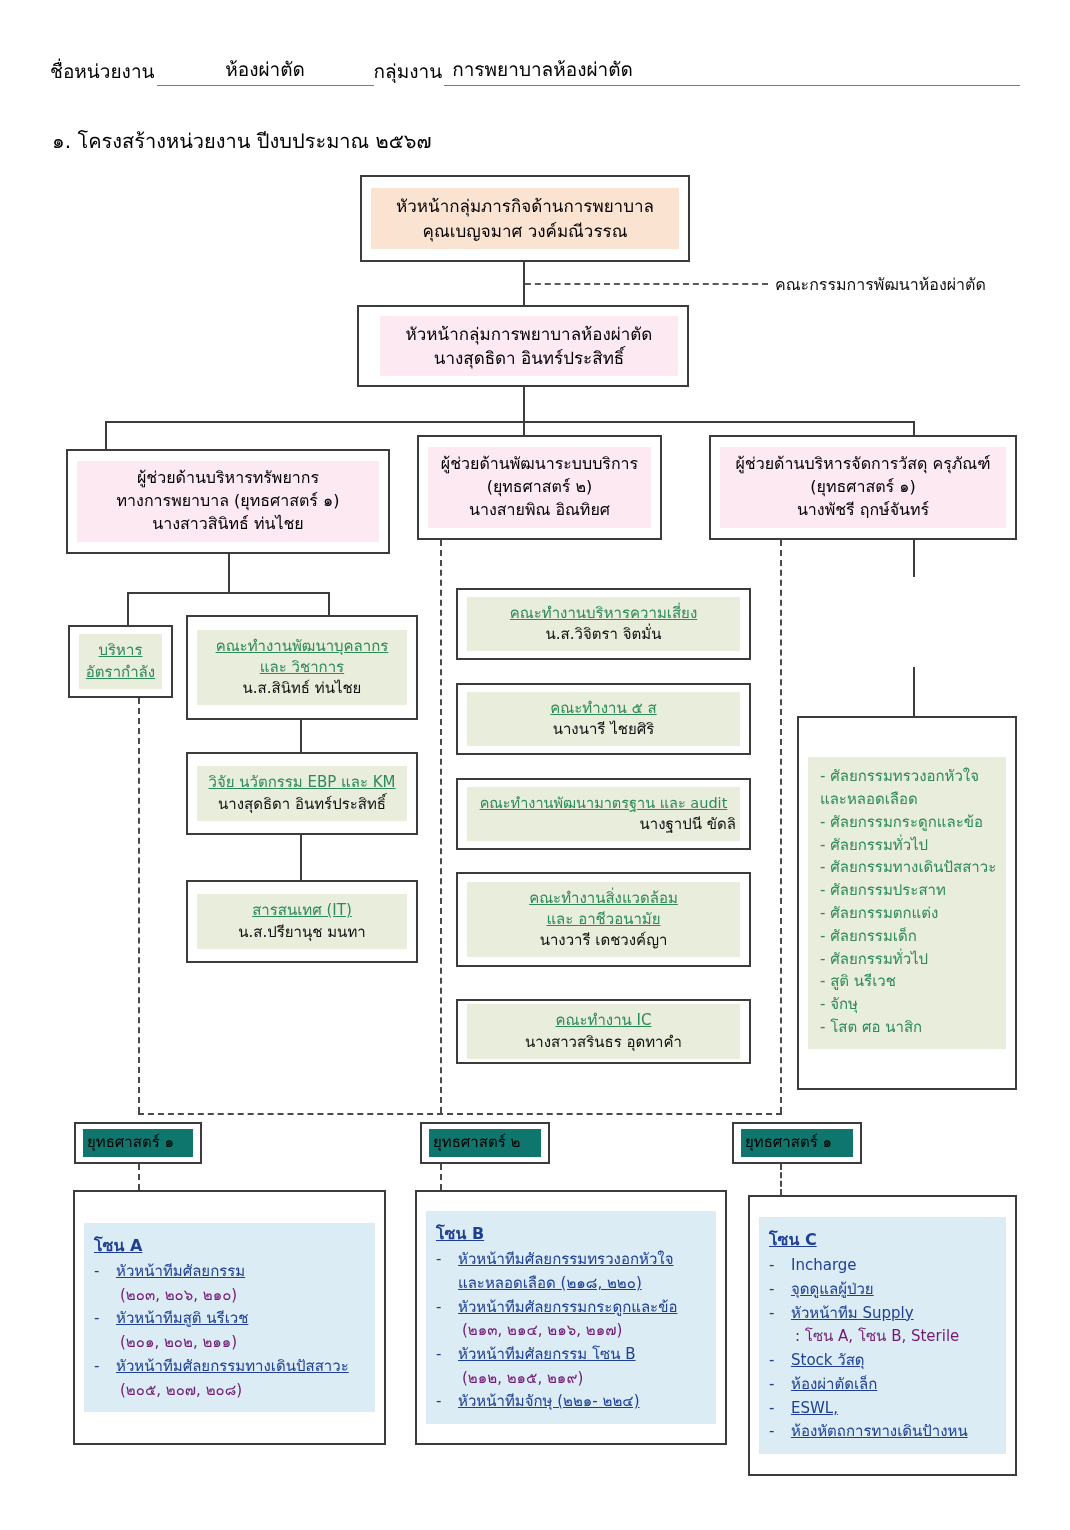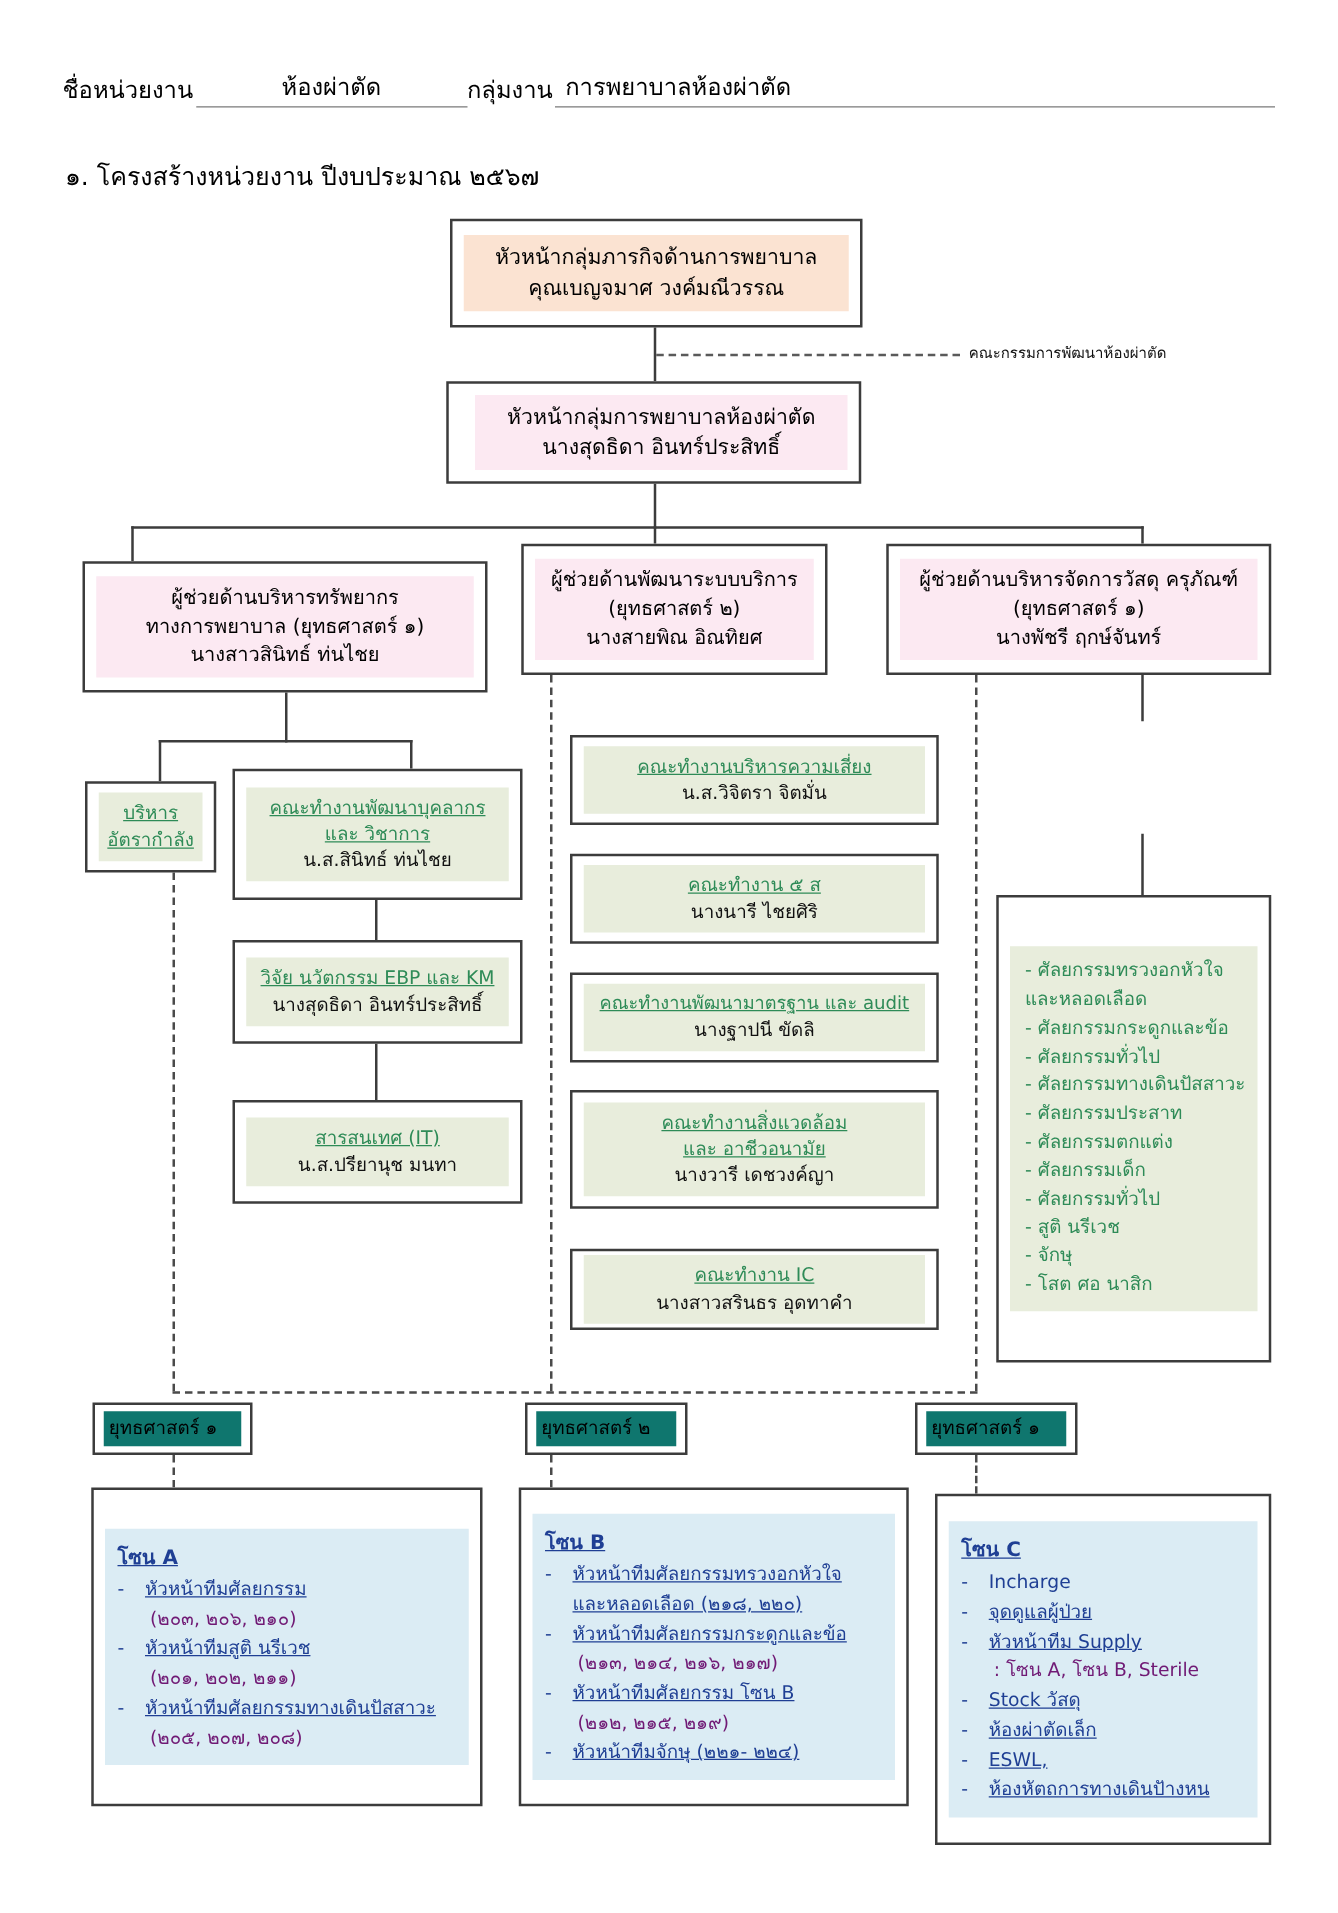--- a/index.html
+++ b/index.html
@@ -47,21 +47,21 @@
     padding:6px 4px;
     line-height:1.42;
   }
   .peach .inner{background:#fbe3d2;}
   .pink  .inner{background:#fce9f2;}
   .green .inner{background:#e8eddc;color:#2e8b57;}
   .blue  .inner{background:#dbecf4;}
 
   .t17{font-size:17px;}
   .t16{font-size:16px;}
-  .t15{font-size:15px;}
+  .t15{font-size:15px;text-align:right;}
   .t14{font-size:14.5px;}
 
   .ul{text-decoration:underline;}
   .blk{color:#111;}
 
   
   .ln{position:absolute;background:#3c3c3c;}
   .vl{width:2px;}
   .hl{height:2px;}
 
@@ -72,21 +72,21 @@
   .dash-h{
     position:absolute;height:0;
     border-top:2px dashed #4a4a4a;
   }
   .dot-h{
     position:absolute;height:0;
     border-top:2px dashed #5a5a5a;
   }
 
   .sidelabel{
-    position:absolute;font-size:12px;white-space:nowrap;color:#111;
+    position:absolute;font-size:16px;white-space:nowrap;color:#111;
   }
 
   
   .listbox .inner{
     text-align:left;
     padding:8px 10px 10px 12px;
     line-height:1.52;
   }
   .listbox .inner div{white-space:nowrap;}
 

